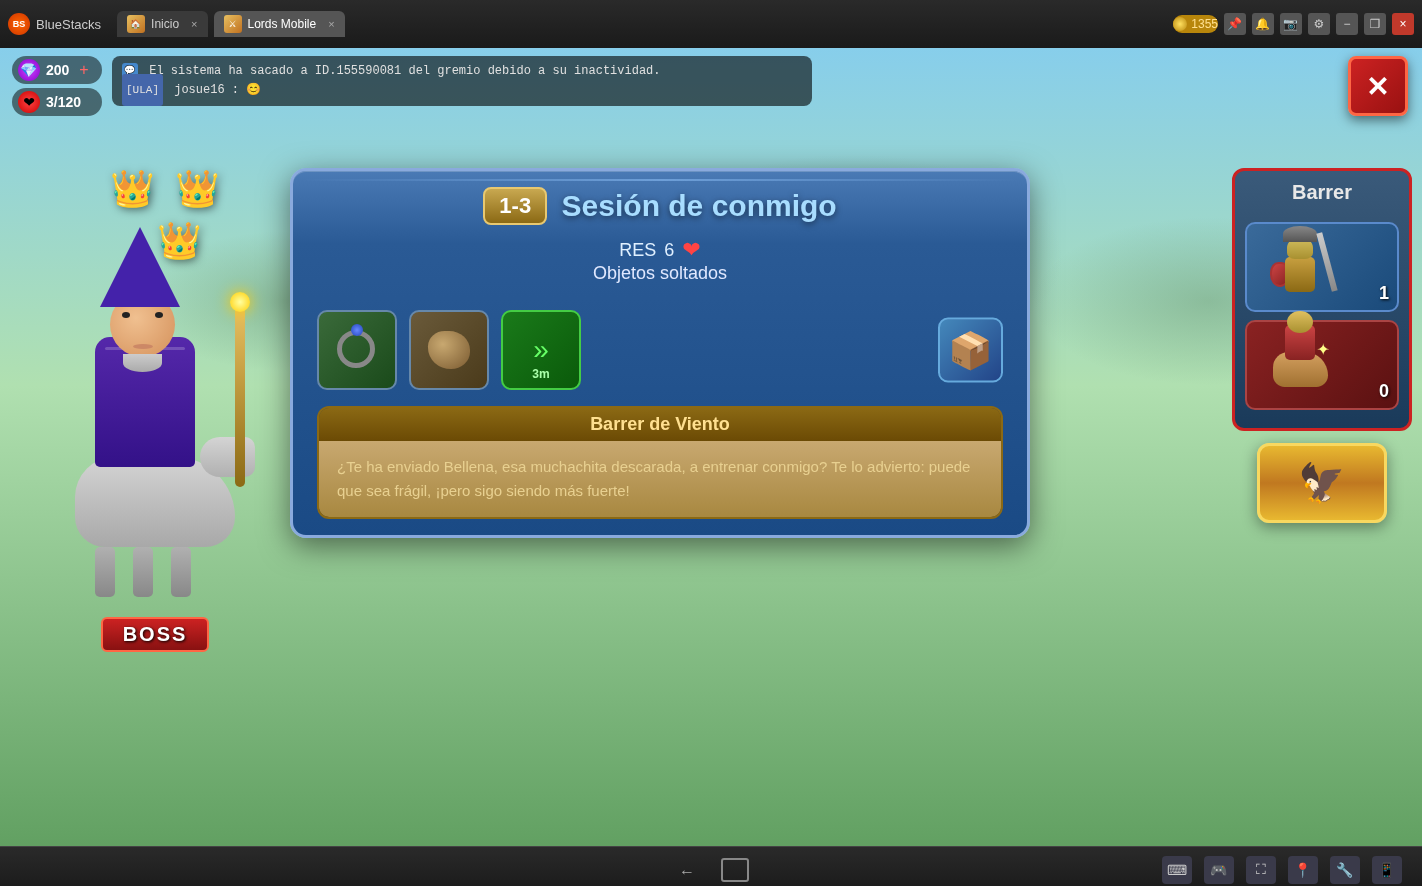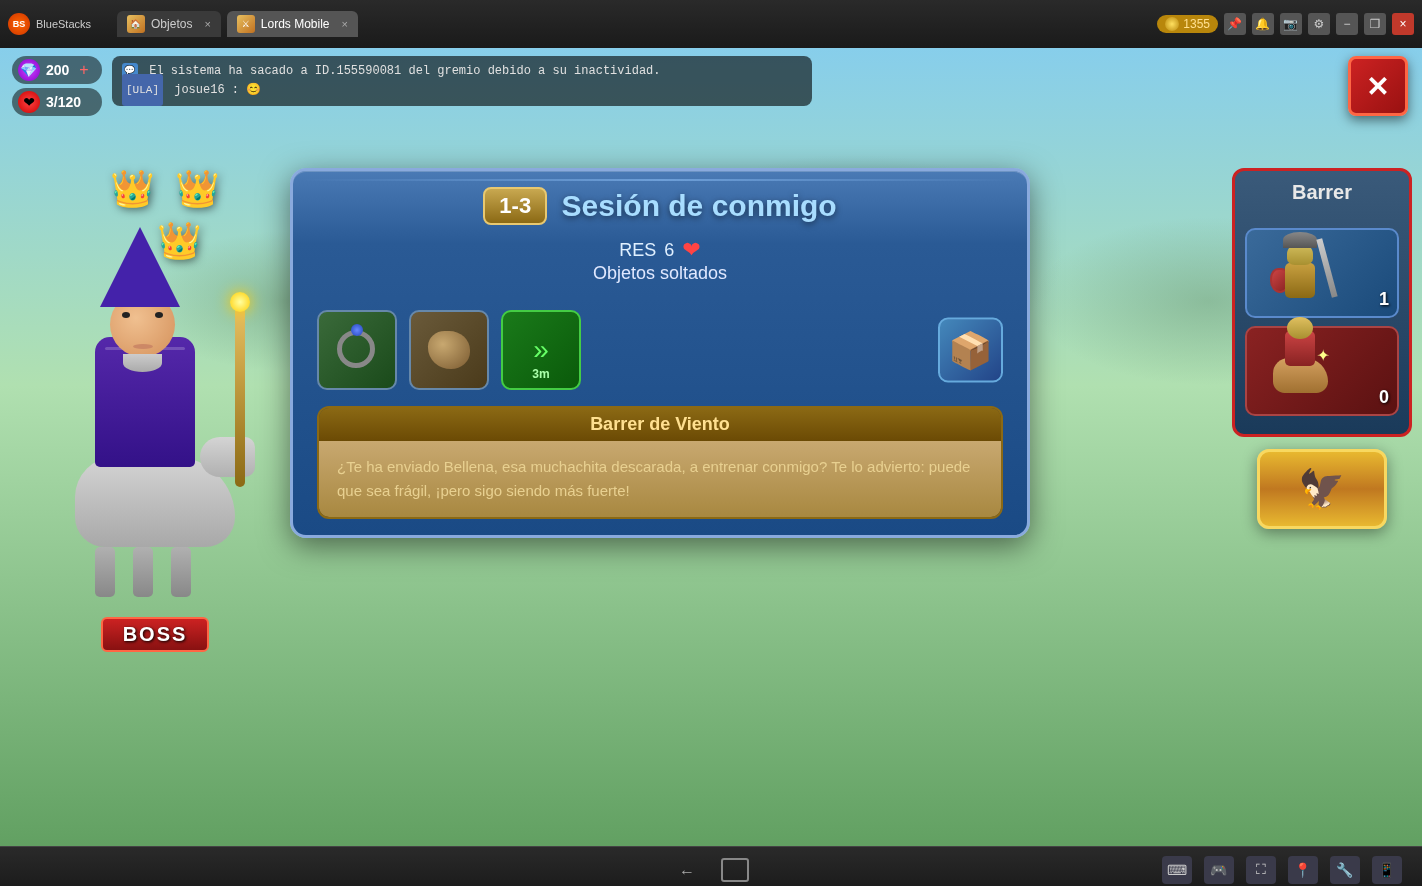--- a/index.html
+++ b/index.html
@@ -25,22 +25,22 @@
     }
     .title-bar-logo {
       width: 22px; height: 22px;
       background: radial-gradient(circle, #ff6600, #cc3300);
       border-radius: 50%;
       display: flex; align-items: center; justify-content: center;
       font-size: 10px; color: white; font-weight: bold;
     }
     .title-bar-app-name {
       color: #ccc;
-      font-size: 11px;
-      margin-right: 20px;
+      font-size: 13px;
+      margin-right: 10px;
     }
     .title-tab {
       display: flex; align-items: center;
       background: #3a3a3a;
       border-radius: 6px 6px 0 0;
       padding: 4px 10px;
       gap: 6px;
       color: #ccc;
       font-size: 12px;
     }
@@ -52,21 +52,21 @@
       width: 18px; height: 18px;
       background: linear-gradient(135deg, #e8c060, #c07020);
       border-radius: 3px;
       display: flex; align-items: center; justify-content: center;
       font-size: 9px;
     }
     .title-bar-spacer { flex: 1; }
     .title-bar-coin {
       background: #b8860b;
       border-radius: 12px;
-      padding: 2px 8px;
+      padding: 2px 0;
       color: #ffe090;
       font-size: 12px;
       display: flex; align-items: flex-end; gap: 4px;
     }
     .coin-circle {
       width: 14px; height: 14px;
       background: radial-gradient(circle, #ffe060, #b8860b);
       border-radius: 50%;
     }
     .title-bar-controls {
@@ -401,21 +401,21 @@
       border: 3px solid #cc2222;
       border-radius: 12px;
       padding: 10px;
       margin-bottom: 12px;
     }
     .barrer-title {
       text-align: center;
       color: #e8e8e8;
       font-size: 20px;
       font-weight: bold;
-      margin-bottom: 24px;
+      margin-bottom: 18px;
     }
     .barrer-item {
       border-radius: 10px;
       padding: 8px;
       margin-bottom: 8px;
       display: flex;
       align-items: center;
       justify-content: space-between;
       position: relative;
     }
@@ -616,21 +616,21 @@
 <body>
 
 <div class="title-bar">
   <div class="title-bar-logo">
     <span style="font-size:9px; color:white;">BS</span>
   </div>
   <span class="title-bar-app-name">BlueStacks</span>
 
   <div class="title-tab">
     <div class="tab-icon">🏠</div>
-    <span>Objetos</span>
+    <span>Inicio</span>
     <span style="margin-left:6px; color:#aaa; font-size:11px;">×</span>
   </div>
 
   <div class="title-tab active">
     <div class="tab-icon" style="font-size:9px;">⚔</div>
     <span>Lords Mobile</span>
     <span style="margin-left:6px; color:#aaa; font-size:11px;">×</span>
   </div>
 
   <div class="title-bar-spacer"></div>

